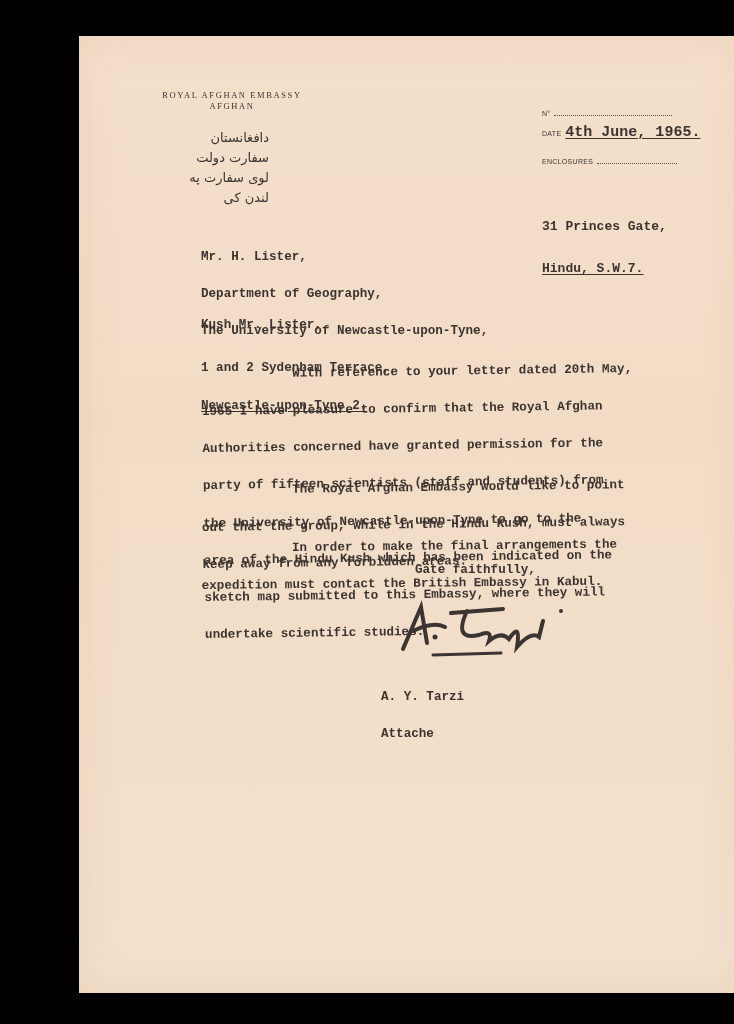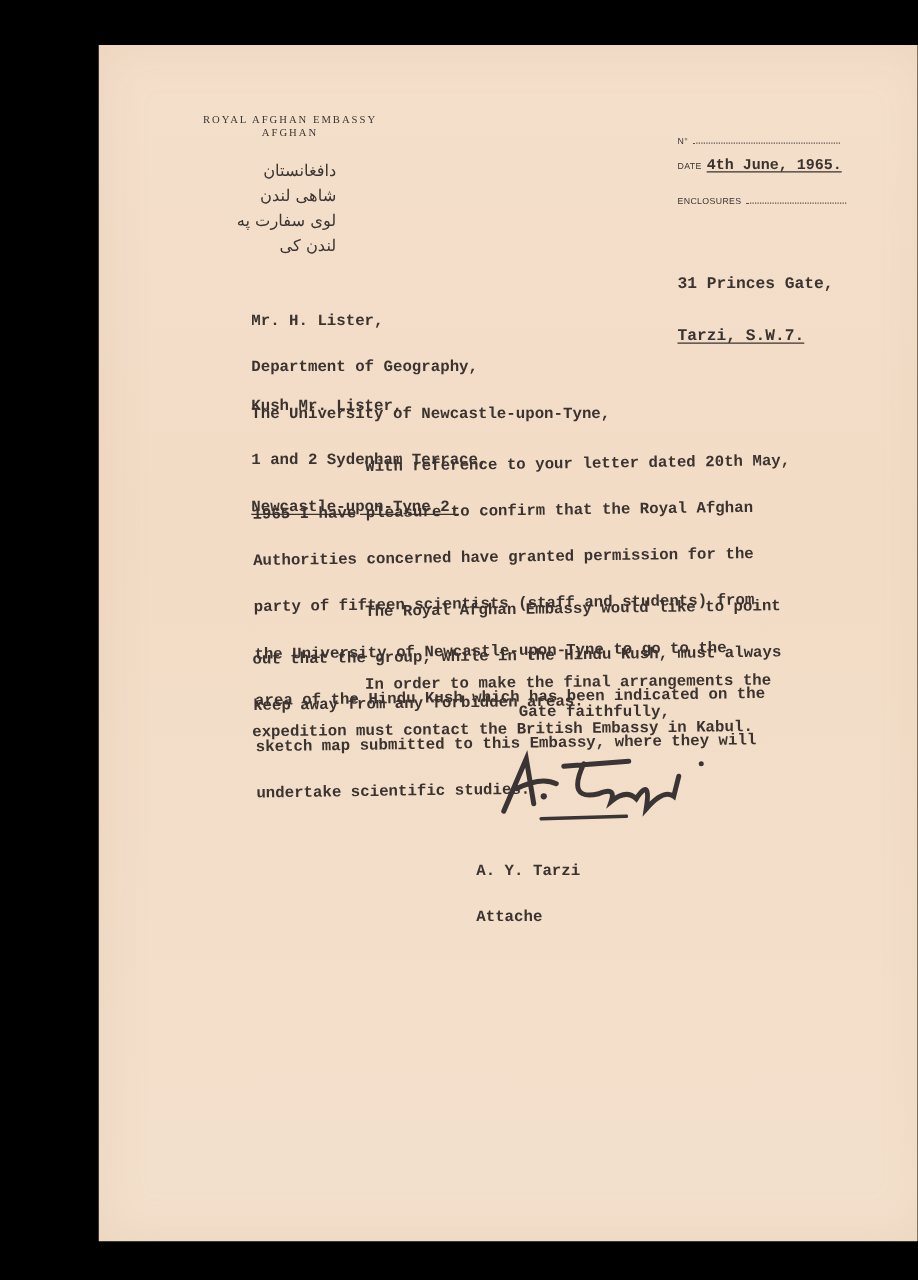--- a/index.html
+++ b/index.html
@@ -31,40 +31,40 @@
 </head>
 <body>
 
 <div class="paper">
 
   <div class="abs emb-name" style="left:68px; top:54px; width:170px;">
     <div>ROYAL AFGHAN EMBASSY</div>
     <div>AFGHAN</div>
   </div>
   <div class="abs arabic" style="left:100px; top:92px; width:90px;">
-    <div>دافغانستان شاهی لندن</div>
+    <div>دافغانستان سفارت دولت</div>
     <div>لوی سفارت په لندن کی</div>
   </div>
 
 
   <div class="abs" style="left:463px; top:66px; width:160px;">
     <span class="field-label">N°</span>
     <span class="dotline" style="width:118px;"></span>
   </div>
   <div class="abs" style="left:463px; top:86px; width:200px;">
     <span class="field-label">DATE</span>
-    <span class="mono text u" style="font-size:12px;">4th June, 1965.</span>
+    <span class="mono text u" style="font-size:15px;">4th June, 1965.</span>
   </div>
   <div class="abs" style="left:463px; top:114px; width:160px;">
     <span class="field-label">ENCLOSURES</span>
     <span class="dotline" style="width:80px;"></span>
   </div>
   <div class="abs mono text" style="left:463px; top:156px; font-size:13px; line-height:14px;">
     <div>31 Princes Gate,</div>
-    <div class="u">Tarzi, S.W.7.</div>
+    <div class="u">Hindu, S.W.7.</div>
   </div>
 
   <div class="abs mono text" style="left:122px; top:190px;">
     <div>Mr. H. Lister,</div>
     <div>Department of Geography,</div>
     <div>The University of Newcastle-upon-Tyne,</div>
     <div>1 and 2 Sydenham Terrace,</div>
     <div class="u">Newcastle-upon-Tyne 2.</div>
   </div>
 

